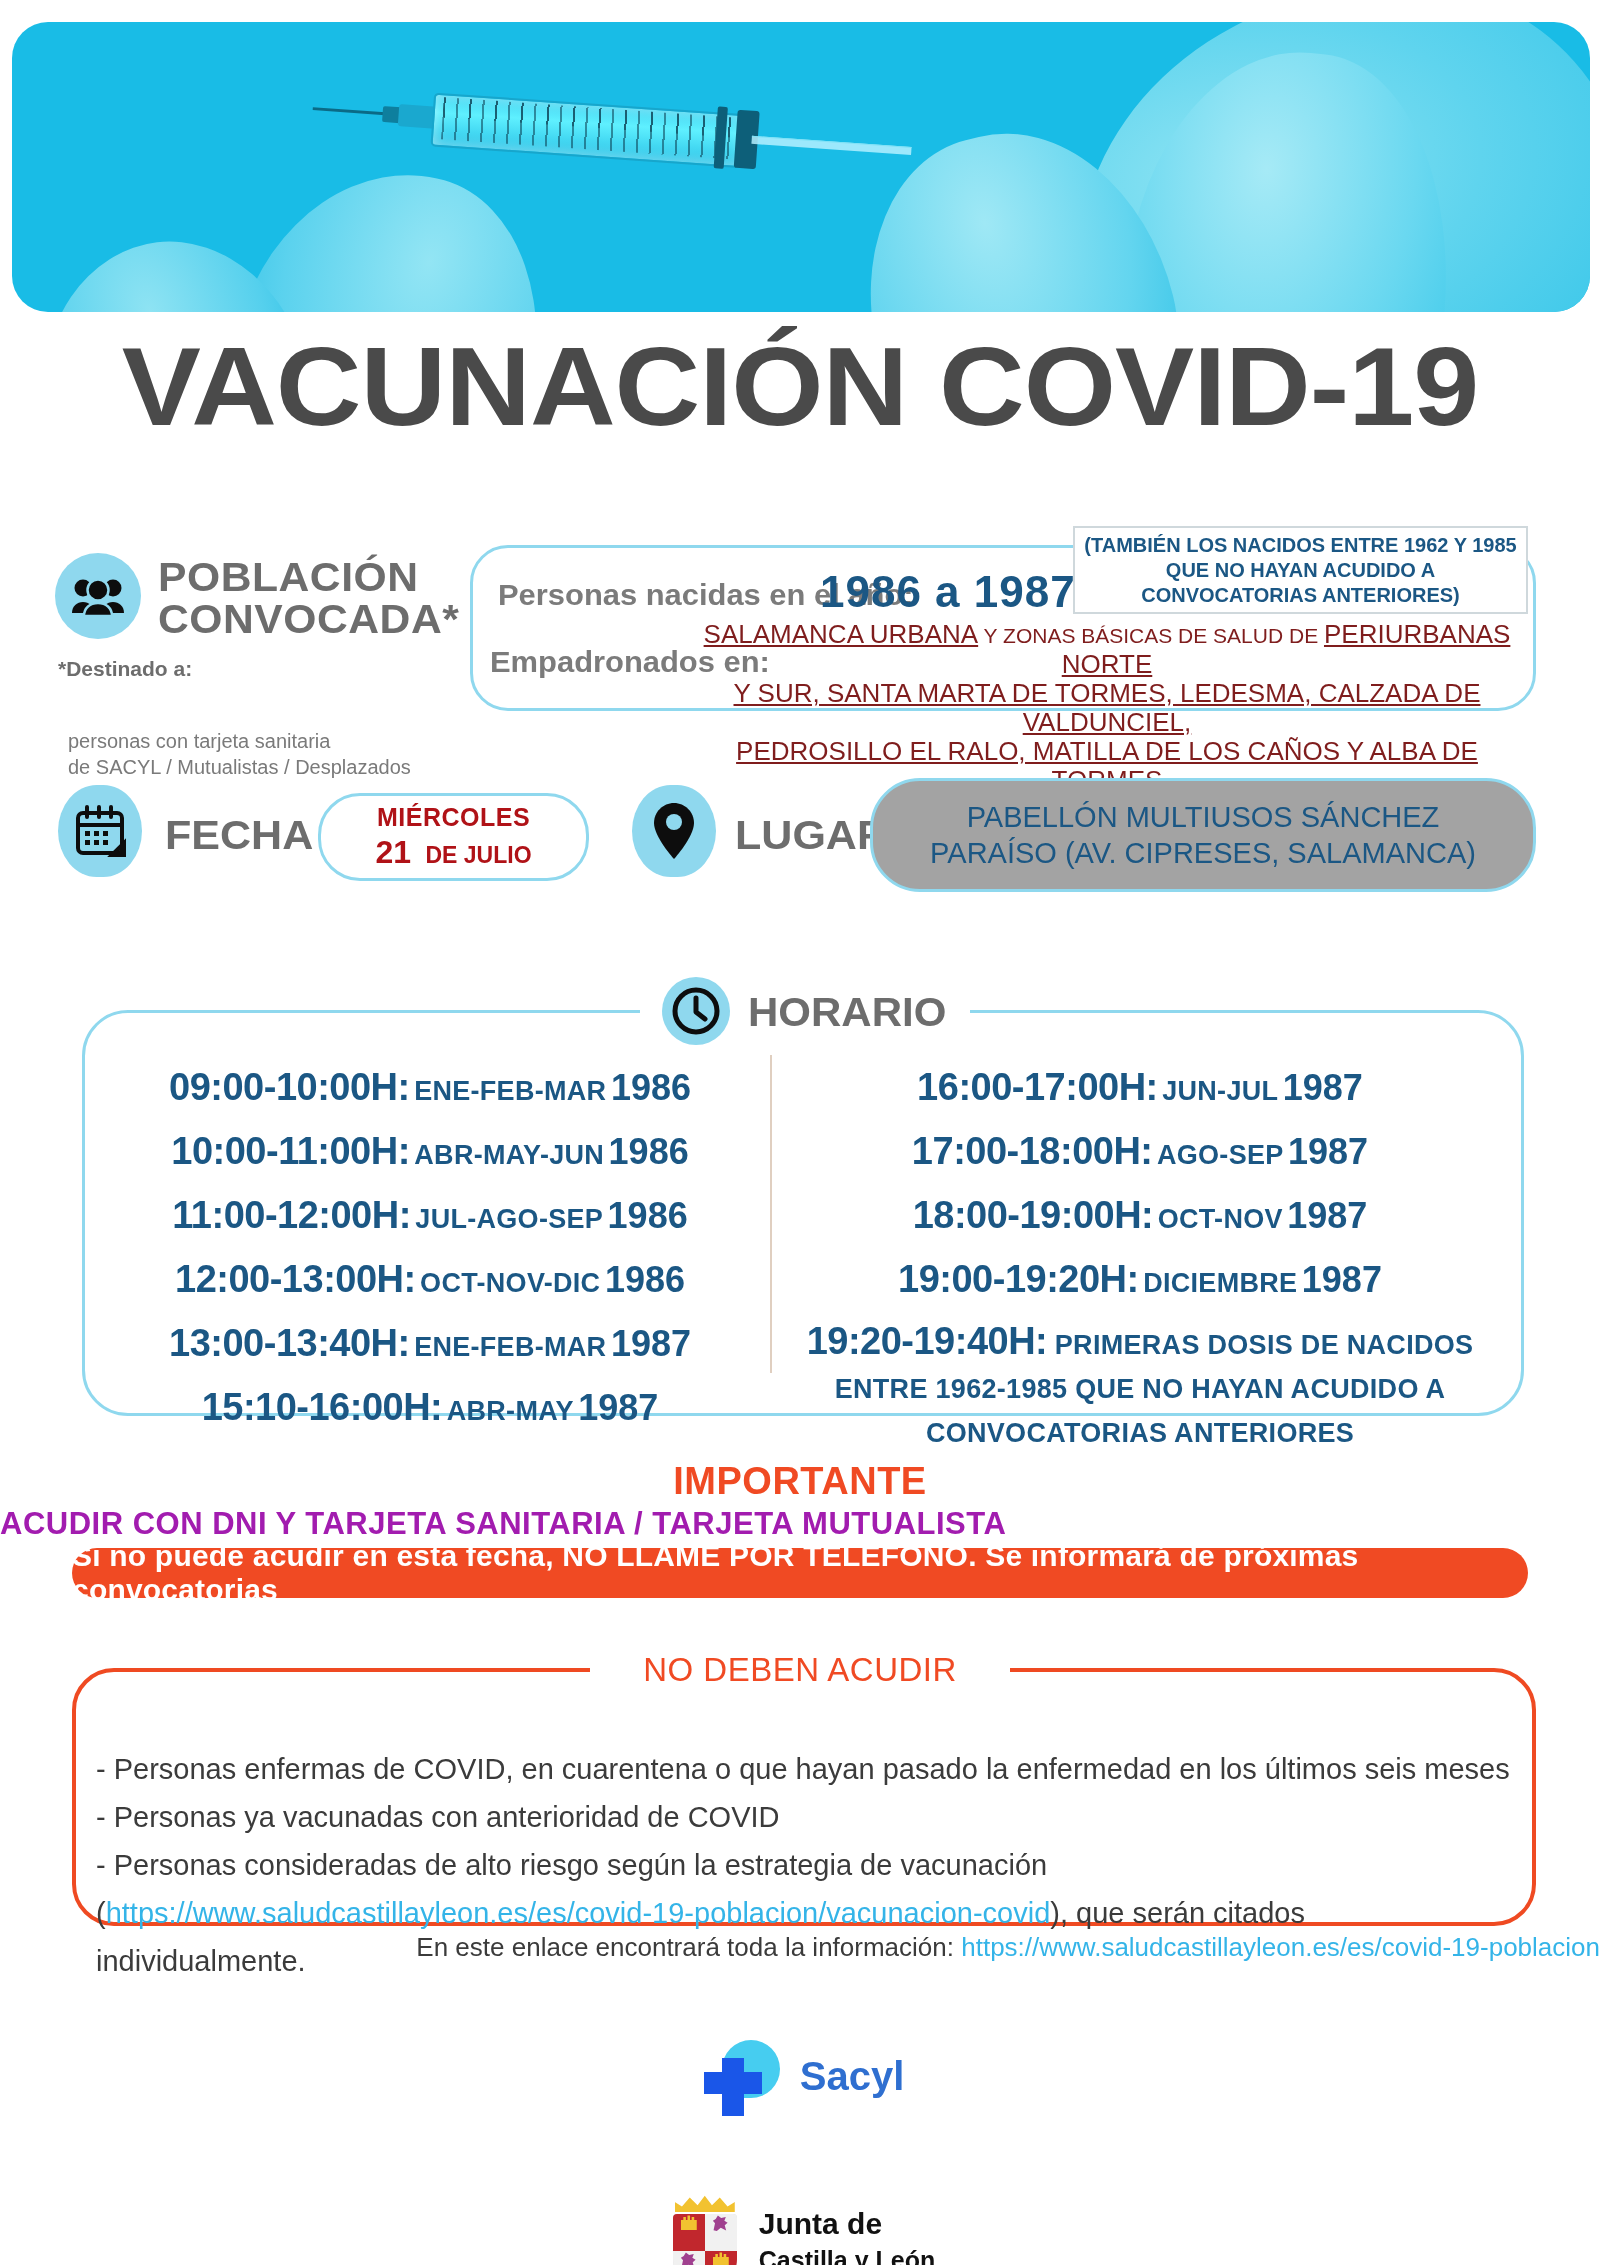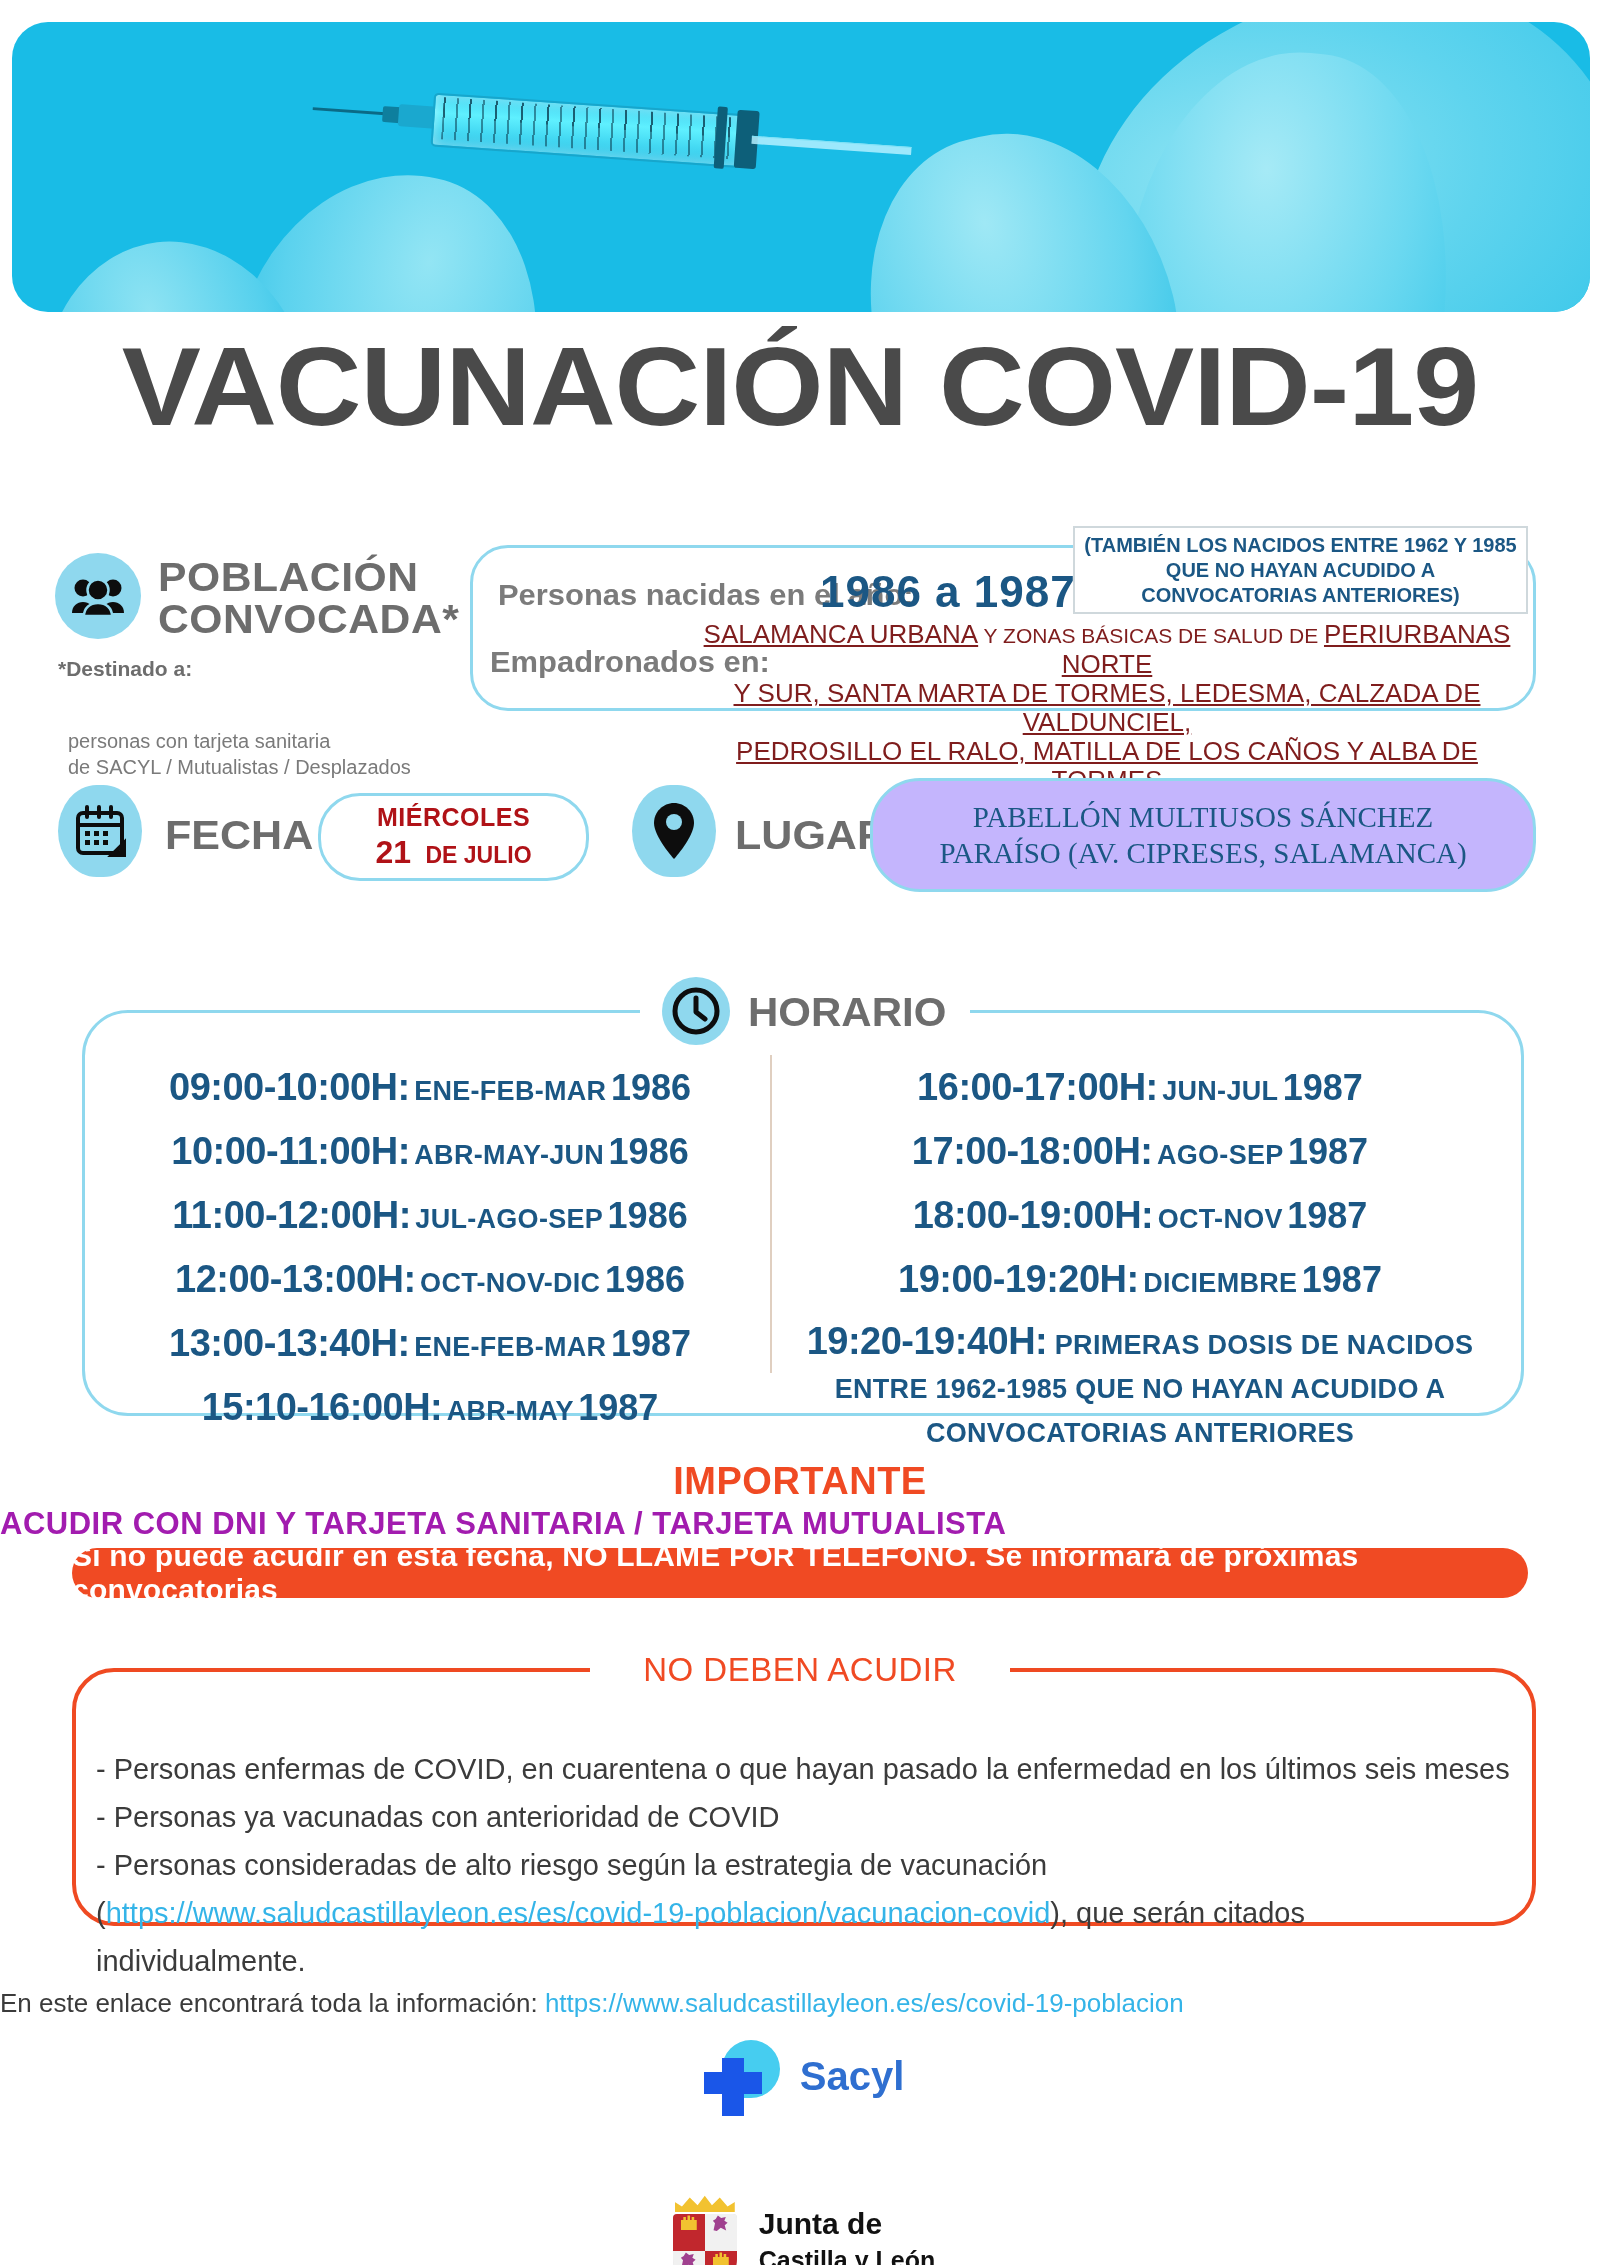--- a/index.html
+++ b/index.html
@@ -144,23 +144,23 @@
   .pill-fecha .l2 .small{font-size:23px;margin-left:8px;}
 
   .lugar-icon{position:absolute;left:632px;top:785px;width:84px;height:92px;border-radius:46%/50%;}
   .lugar-lbl{
     position:absolute;left:735px;top:812px;
     font-family:"Liberation Sans Narrow","Liberation Sans",sans-serif;
     font-weight:bold;font-size:41px;color:#6d6d6d;transform:scaleX(1.05);transform-origin:left;
   }
   .pill-lugar{
     position:absolute;left:870px;top:778px;width:660px;height:108px;
-    border:3px solid #8fd8ee;border-radius:50px;background:#c4b5fd;
+    border:3px solid #8fd8ee;border-radius:50px;background:#a3a3a3;
     display:flex;flex-direction:column;align-items:center;justify-content:center;
-    font-family:Liberation Serif, serif;
+    font-family:Liberation Sans, sans-serif;
     color:#1b5784;font-size:29px;line-height:36px;text-align:center;
   }
 
   
   .horario-box{
     position:absolute;left:82px;top:1010px;width:1436px;height:400px;
     border:3px solid #8fd8ee;border-radius:46px;background:#fff;
   }
   .horario-gap{position:absolute;left:640px;top:990px;width:330px;height:44px;background:#fff;}
   .horario-icon{position:absolute;left:662px;top:977px;width:68px;height:68px;}
@@ -216,21 +216,21 @@
   }
   .nda-list{
     position:absolute;left:96px;top:1745px;width:1420px;
     font-family:"Liberation Sans Narrow","Liberation Sans",sans-serif;
     font-size:29px;line-height:48px;color:#3b3b3b;
   }
   .nda-list .lnk{color:#34b4e8;}
 
   
   .foot-link{
-    position:absolute;left:0;top:1988px;width:1600px;text-align:left;
+    position:absolute;left:0;top:1932px;width:1600px;text-align:right;
     font-family:"Liberation Sans Narrow","Liberation Sans",sans-serif;
     font-size:26px;color:#3b3b3b;
   }
   .foot-link .lnk{color:#34b4e8;}
   .logos{position:absolute;left:0;top:2095px;width:1600px;height:130px;
     display:flex;align-items:center;justify-content:center;gap:36px;flex-direction:column;}
   .sacyl{display:flex;align-items:center;gap:12px;}
   .sacyl-mark{position:relative;width:92px;height:92px;}
   .sacyl-cross{position:absolute;left:8px;top:28px;width:60px;height:58px;}
   .sacyl-cross:before{content:"";position:absolute;left:18px;top:0;width:22px;height:58px;background:#1a56e8;}

